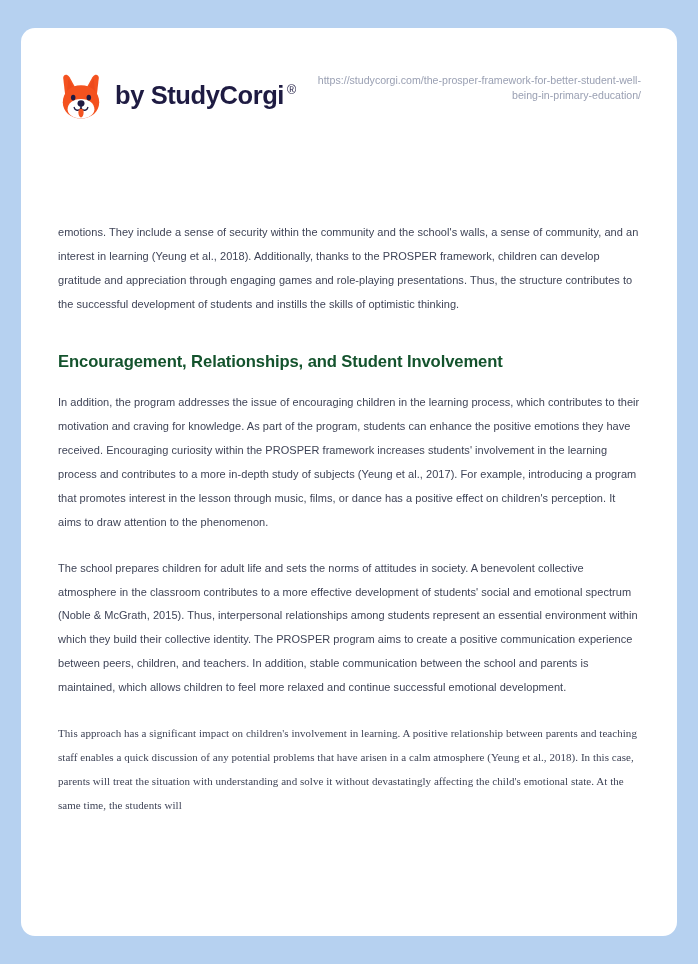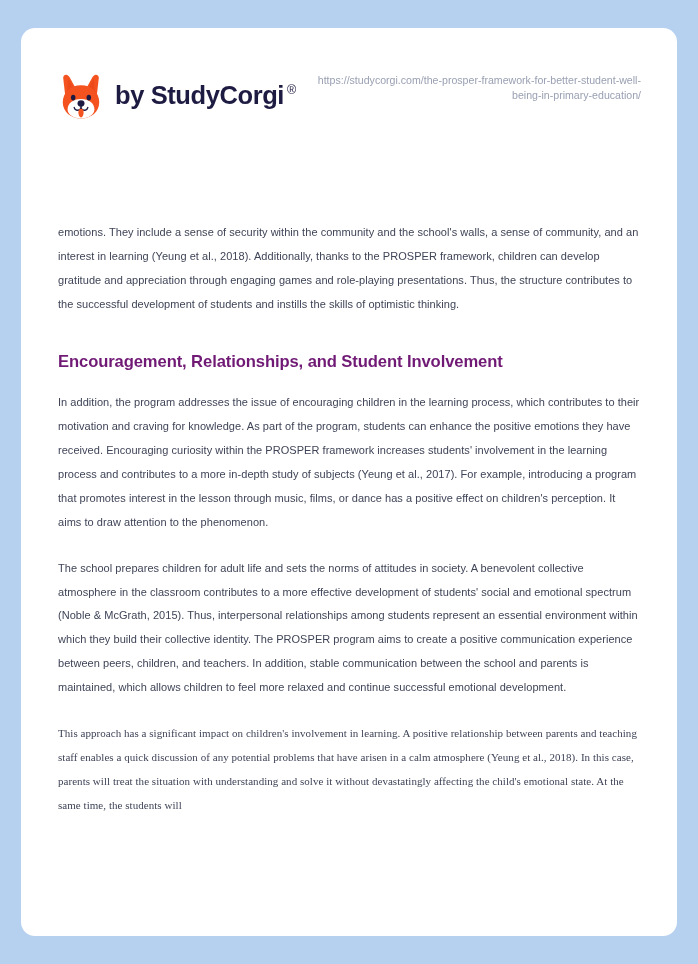--- a/index.html
+++ b/index.html
@@ -115,21 +115,21 @@
     margin: 15px 0 22px 0;
     text-align: left;
     letter-spacing: 0.004em;
   }
 
   .para.tight { margin-bottom: 0; font-family: Liberation Serif, serif; }
 
   .section-heading {
     font-size: 16.6px;
     font-weight: bold;
-    color: #701a75;
+    color: #14532d;
     line-height: 1.3;
     margin: 34px 0 19px 0;
     letter-spacing: -0.1px;
   }
 
   .spacer-first { height: 56px; }
 </style>
 </head>
 <body>
 

